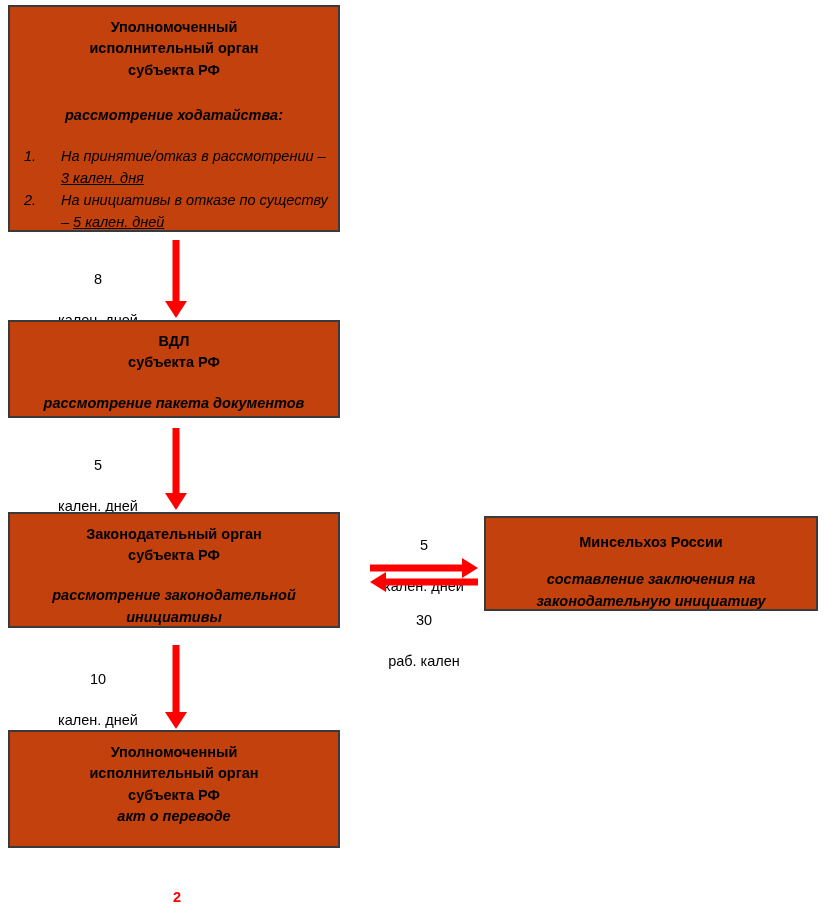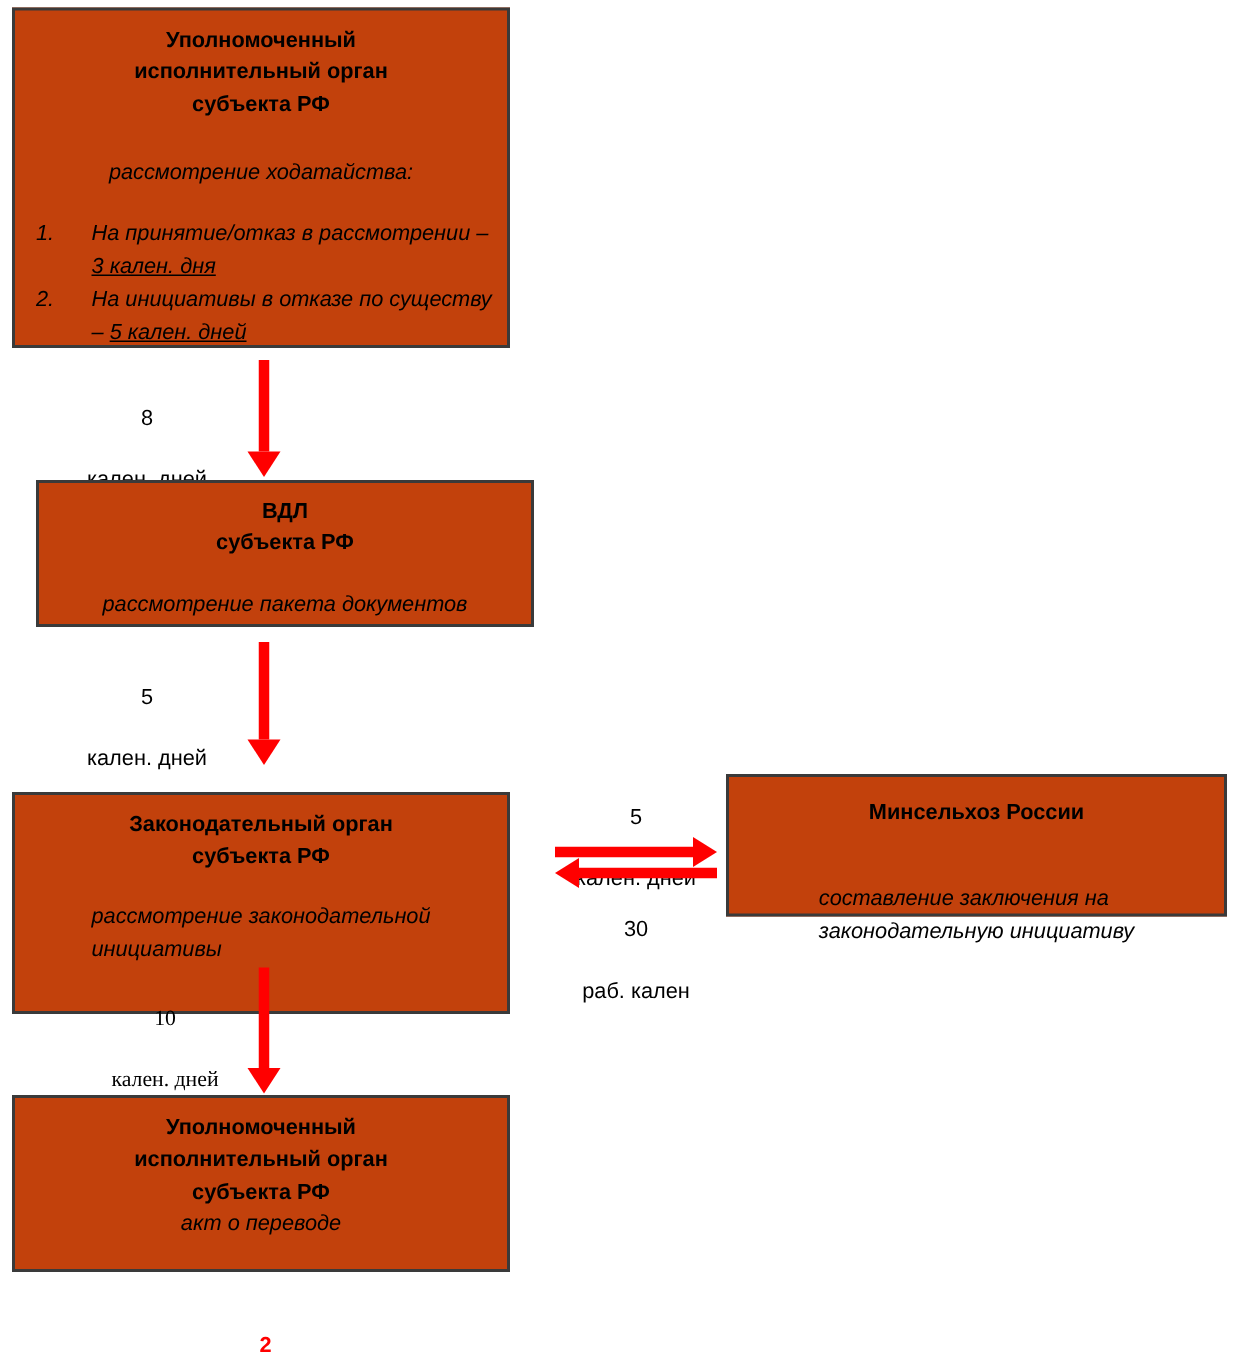--- a/index.html
+++ b/index.html
@@ -31,22 +31,23 @@
     font-weight: bold;
     font-size: 14.5px;
     line-height: 1.48;
     text-align: center;
     white-space: pre-line;
   }
   .box-sub {
     font-style: italic;
     font-size: 14.5px;
     line-height: 1.5;
-    text-align: left;
+    text-align: center;
     white-space: pre-line;
+    font-weight: bold;
   }
   .list {
     width: 100%;
     box-sizing: border-box;
     font-style: italic;
     font-size: 14.5px;
     line-height: 1.52;
   }
   .list-item {
     position: relative;
@@ -144,36 +145,36 @@
 
   <div class="varrow" style="left:165px; top:240px; width:22px; height:78px;">
     <div class="shaft" style="height:61px;"></div>
     <div class="head"></div>
   </div>
   <div class="label" style="left:38px; top:248px; width:120px;">
     <div>8</div>
     <div>кален. дней</div>
   </div>
 
-  <div class="box" style="left:8px; top:320px; width:332px; height:98px; padding:9px 6px 0 6px;margin-left:16px;">
+  <div class="box" style="left:8px; top:320px; width:332px; height:98px; padding:9px 6px 0 6px;">
     <div class="box-title">ВДЛ
 субъекта РФ</div>
     <div class="box-sub" style="margin-top:19px;">рассмотрение пакета документов</div>
   </div>
 
   <div class="varrow" style="left:165px; top:428px; width:22px; height:82px;">
     <div class="shaft" style="height:65px;"></div>
     <div class="head"></div>
   </div>
   <div class="label" style="left:38px; top:434px; width:120px;">
     <div>5</div>
     <div>кален. дней</div>
   </div>
 
-  <div class="box" style="left:8px; top:512px; width:332px; height:148px; padding:10px 6px 0 6px;margin-top:16px;">
+  <div class="box" style="left:8px; top:512px; width:332px; height:116px; padding:10px 6px 0 6px;">
     <div class="box-title">Законодательный орган
 субъекта РФ</div>
     <div class="box-sub" style="margin-top:18px;">рассмотрение законодательной
 инициативы</div>
   </div>
 
   <div class="label" style="left:364px; top:514px; width:120px;">
     <div>5</div>
     <div>кален. дней</div>
   </div>
@@ -186,31 +187,31 @@
   <div class="harrow left" style="left:370px; top:576px; width:108px;">
     <div class="hshaft"></div>
     <div class="hhead"></div>
   </div>
 
   <div class="label" style="left:364px; top:589px; width:120px;">
     <div>30</div>
     <div>раб. кален</div>
   </div>
 
-  <div class="box" style="left:484px; top:516px; width:334px; height:95px; padding:14px 8px 0 8px;gap:20px;">
+  <div class="box" style="left:484px; top:516px; width:334px; height:95px; padding:14px 8px 0 8px;">
     <div class="box-title">Минсельхоз России</div>
     <div class="box-sub" style="margin-top:16px;">составление заключения на
 законодательную инициативу</div>
   </div>
 
   <div class="varrow" style="left:165px; top:645px; width:22px; height:84px;">
     <div class="shaft" style="height:67px;"></div>
     <div class="head"></div>
   </div>
-  <div class="label" style="left:50px; top:648px; width:120px;font-family:Liberation Serif, serif;">
+  <div class="label" style="left:38px; top:648px; width:120px;">
     <div>10</div>
     <div>кален. дней</div>
   </div>
 
   <div class="box" style="left:8px; top:730px; width:332px; height:118px; padding:10px 6px 0 6px;">
     <div class="box-title">Уполномоченный
 исполнительный орган
 субъекта РФ</div>
     <div class="box-sub" style="">акт о переводе</div>
   </div>

